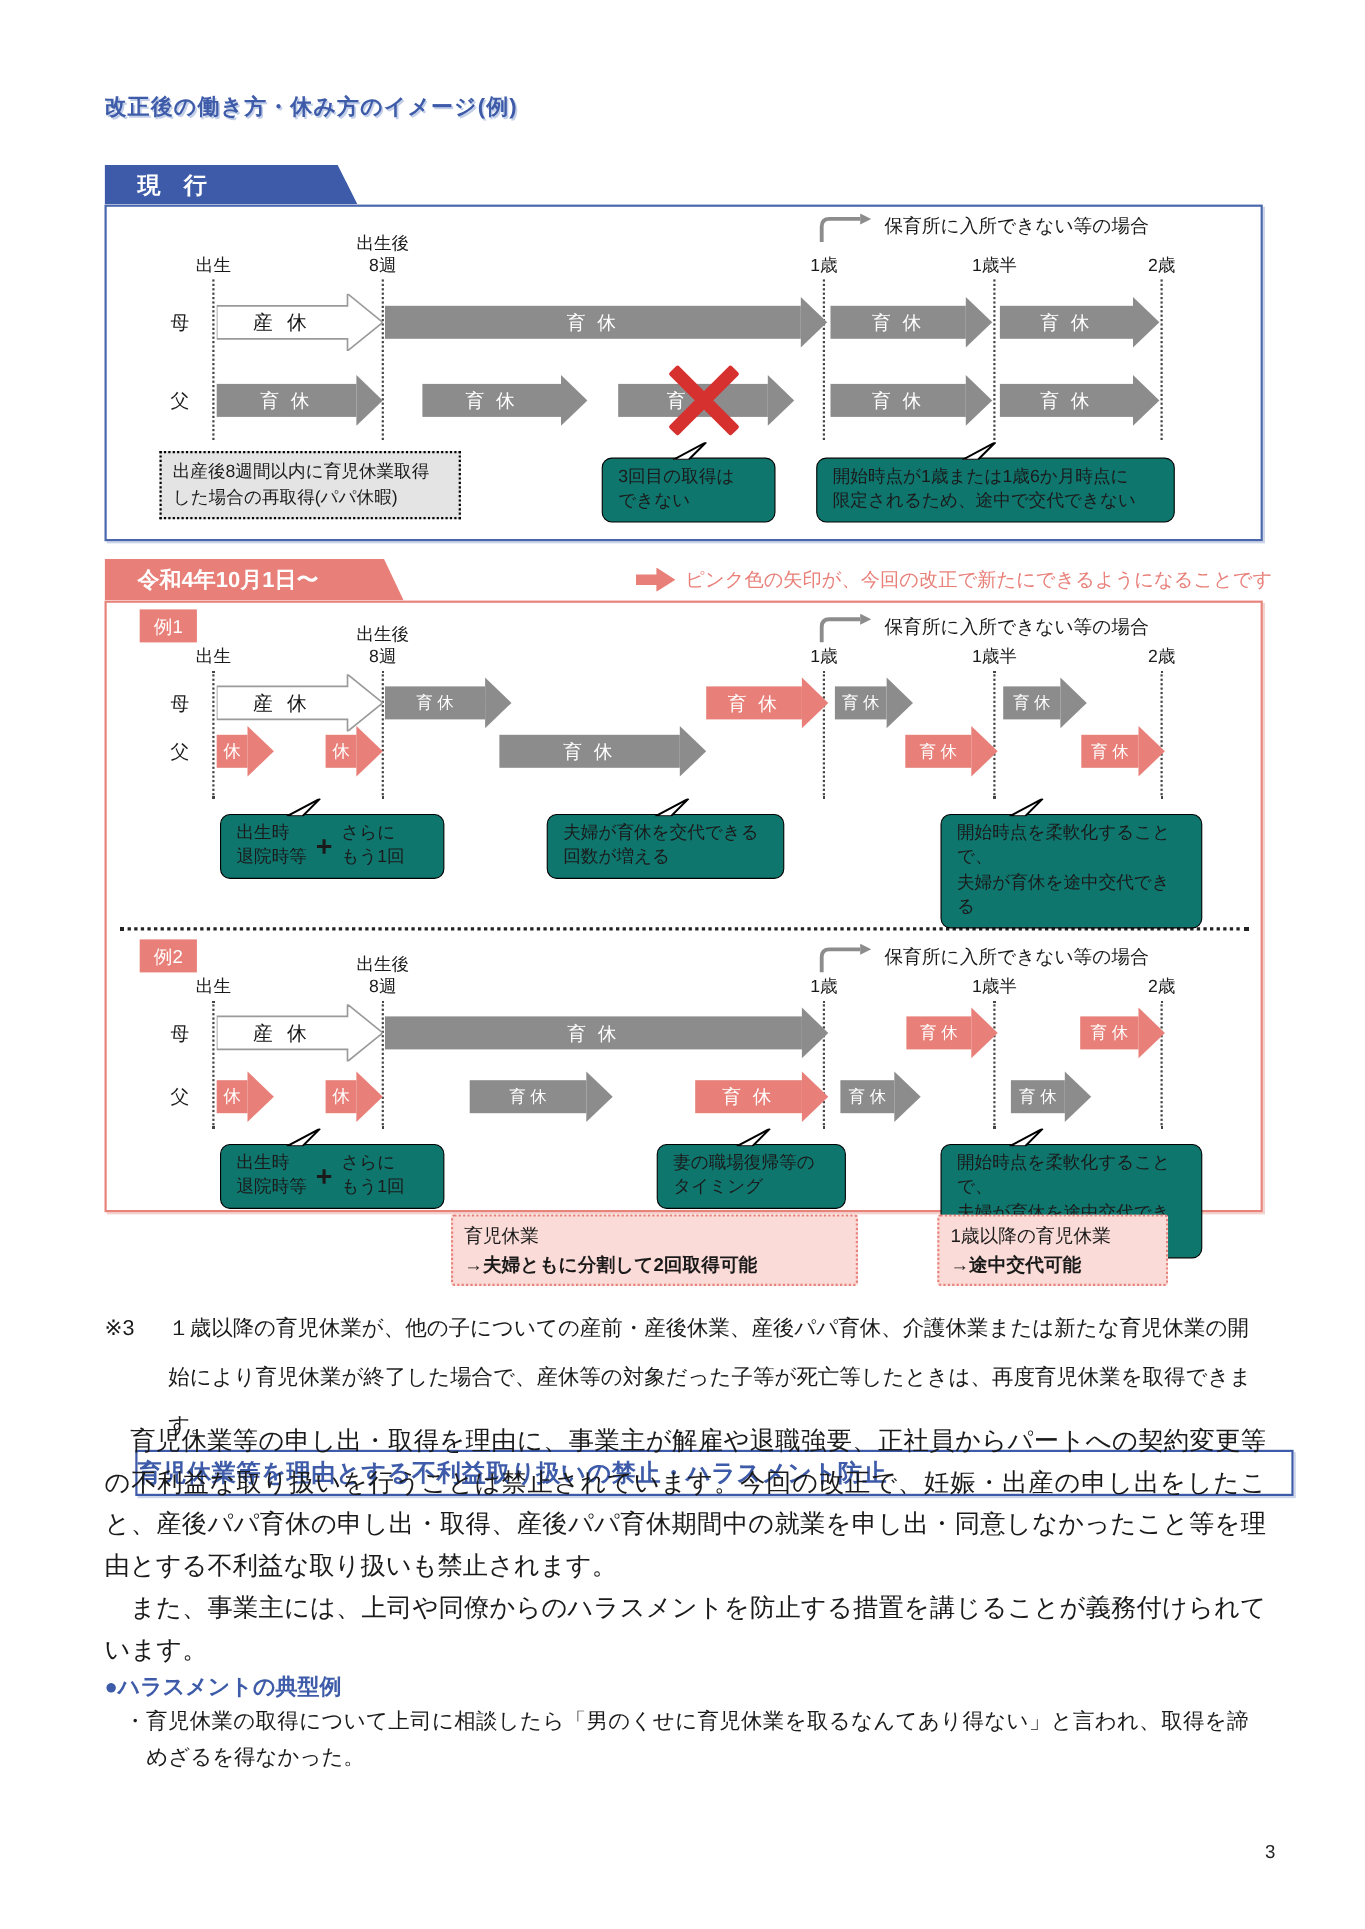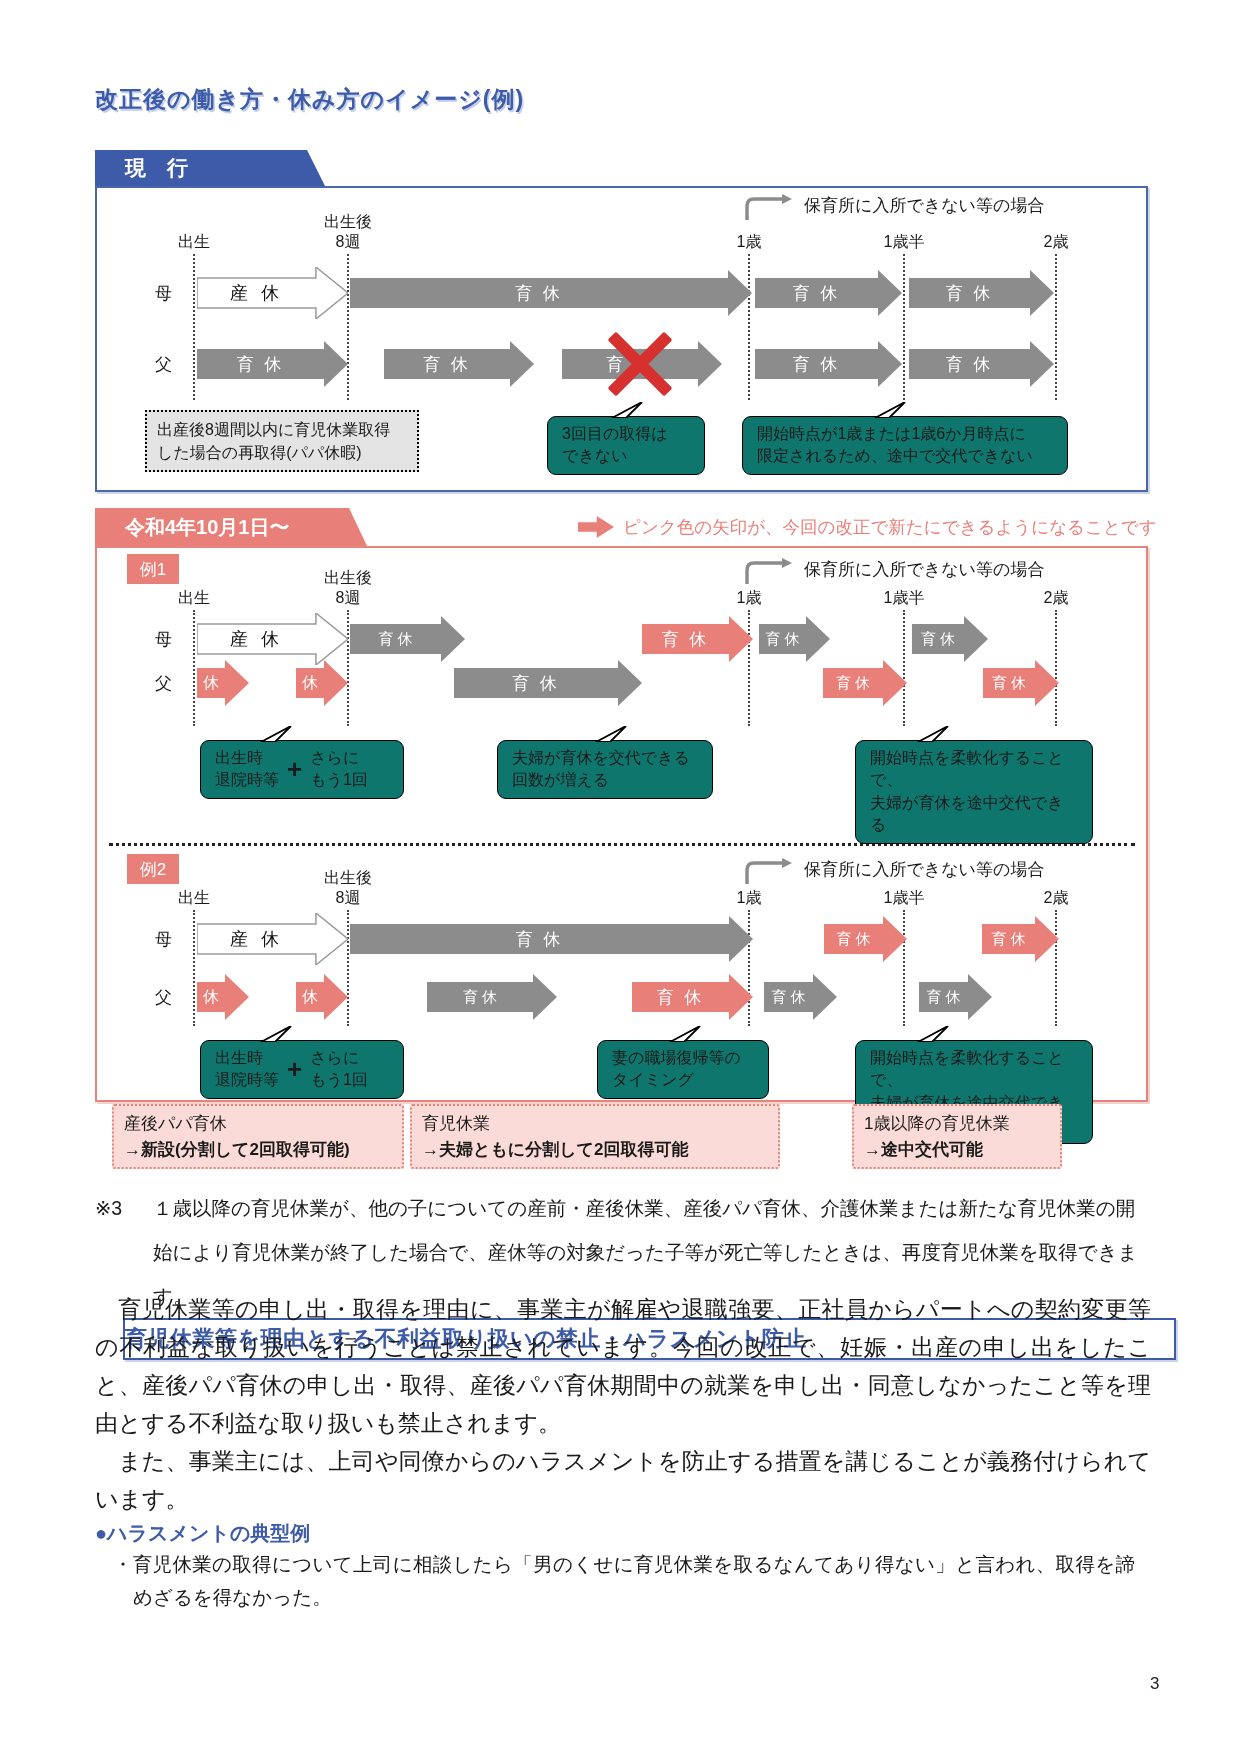--- a/index.html
+++ b/index.html
@@ -5,21 +5,21 @@
   :root{
     --blue:#3d5ba8; --blue-border:#4a67ad;
     --pink:#e87f78; --pink-border:#e8837c; --pink-bg:#fadbd7;
     --gray:#8c8c8c; --red:#d6312e;
   }
   *{margin:0;padding:0;box-sizing:border-box;}
   body{background:#fff;font-family:"Liberation Sans","DejaVu Sans",sans-serif;color:#1a1a1a;}
   .page{position:relative;width:1241px;height:1754px;background:#fff;overflow:hidden;}
   .abs{position:absolute;}
   
-  .doc-title{left:95px;top:84px;font-size:23px;font-weight:bold;color:var(--blue);
+  .doc-title{left:95px;top:84px;font-size:20px;font-weight:bold;color:var(--blue);
     text-shadow:1.5px 1.5px 0 #c3cfe8;letter-spacing:1px;}
   
   .banner{color:#fff;font-weight:bold;display:flex;align-items:center;padding-left:30px;
     clip-path:polygon(0 0,calc(100% - 18px) 0,100% 100%,0 100%);}
   .banner.blue{background:var(--blue);}
   .banner.pink{background:var(--pink);}
   
   .secbox{background:#fff;}
   .secbox.blue{border:2.5px solid var(--blue-border);box-shadow:2px 2px 0 #cdd6e9;}
   .secbox.pink{border:2.5px solid var(--pink-border);box-shadow:2px 2px 0 #f3d3cf;}
@@ -375,24 +375,20 @@
       <div>タイミング</div>
     </div>
     <div class="callout" style="left:758px;top:492px;width:238px;">
       <svg class="tail" style="left:60px;" width="34" height="16" viewBox="0 0 34 16">
           <polygon points="2,16 32,0 16,16" fill="#fff" stroke="#000" stroke-width="1.8"></polygon>
         </svg>
       <div>開始時点を柔軟化することで、</div>
       <div>夫婦が育休を途中交代できる</div>
     </div>
 
-    <div class="pinkbox" style="left:15px;top:556px;width:292px;">
-      <div>産後パパ育休</div>
-      <div class="b">→新設(分割して2回取得可能)</div>
-    </div>
     <div class="pinkbox" style="left:313px;top:556px;width:370px;">
       <div>育児休業</div>
       <div class="b">→夫婦ともに分割して2回取得可能</div>
     </div>
     <div class="pinkbox" style="left:755px;top:556px;width:210px;">
       <div>1歳以降の育児休業</div>
       <div class="b">→途中交代可能</div>
     </div>
   </div>
 

